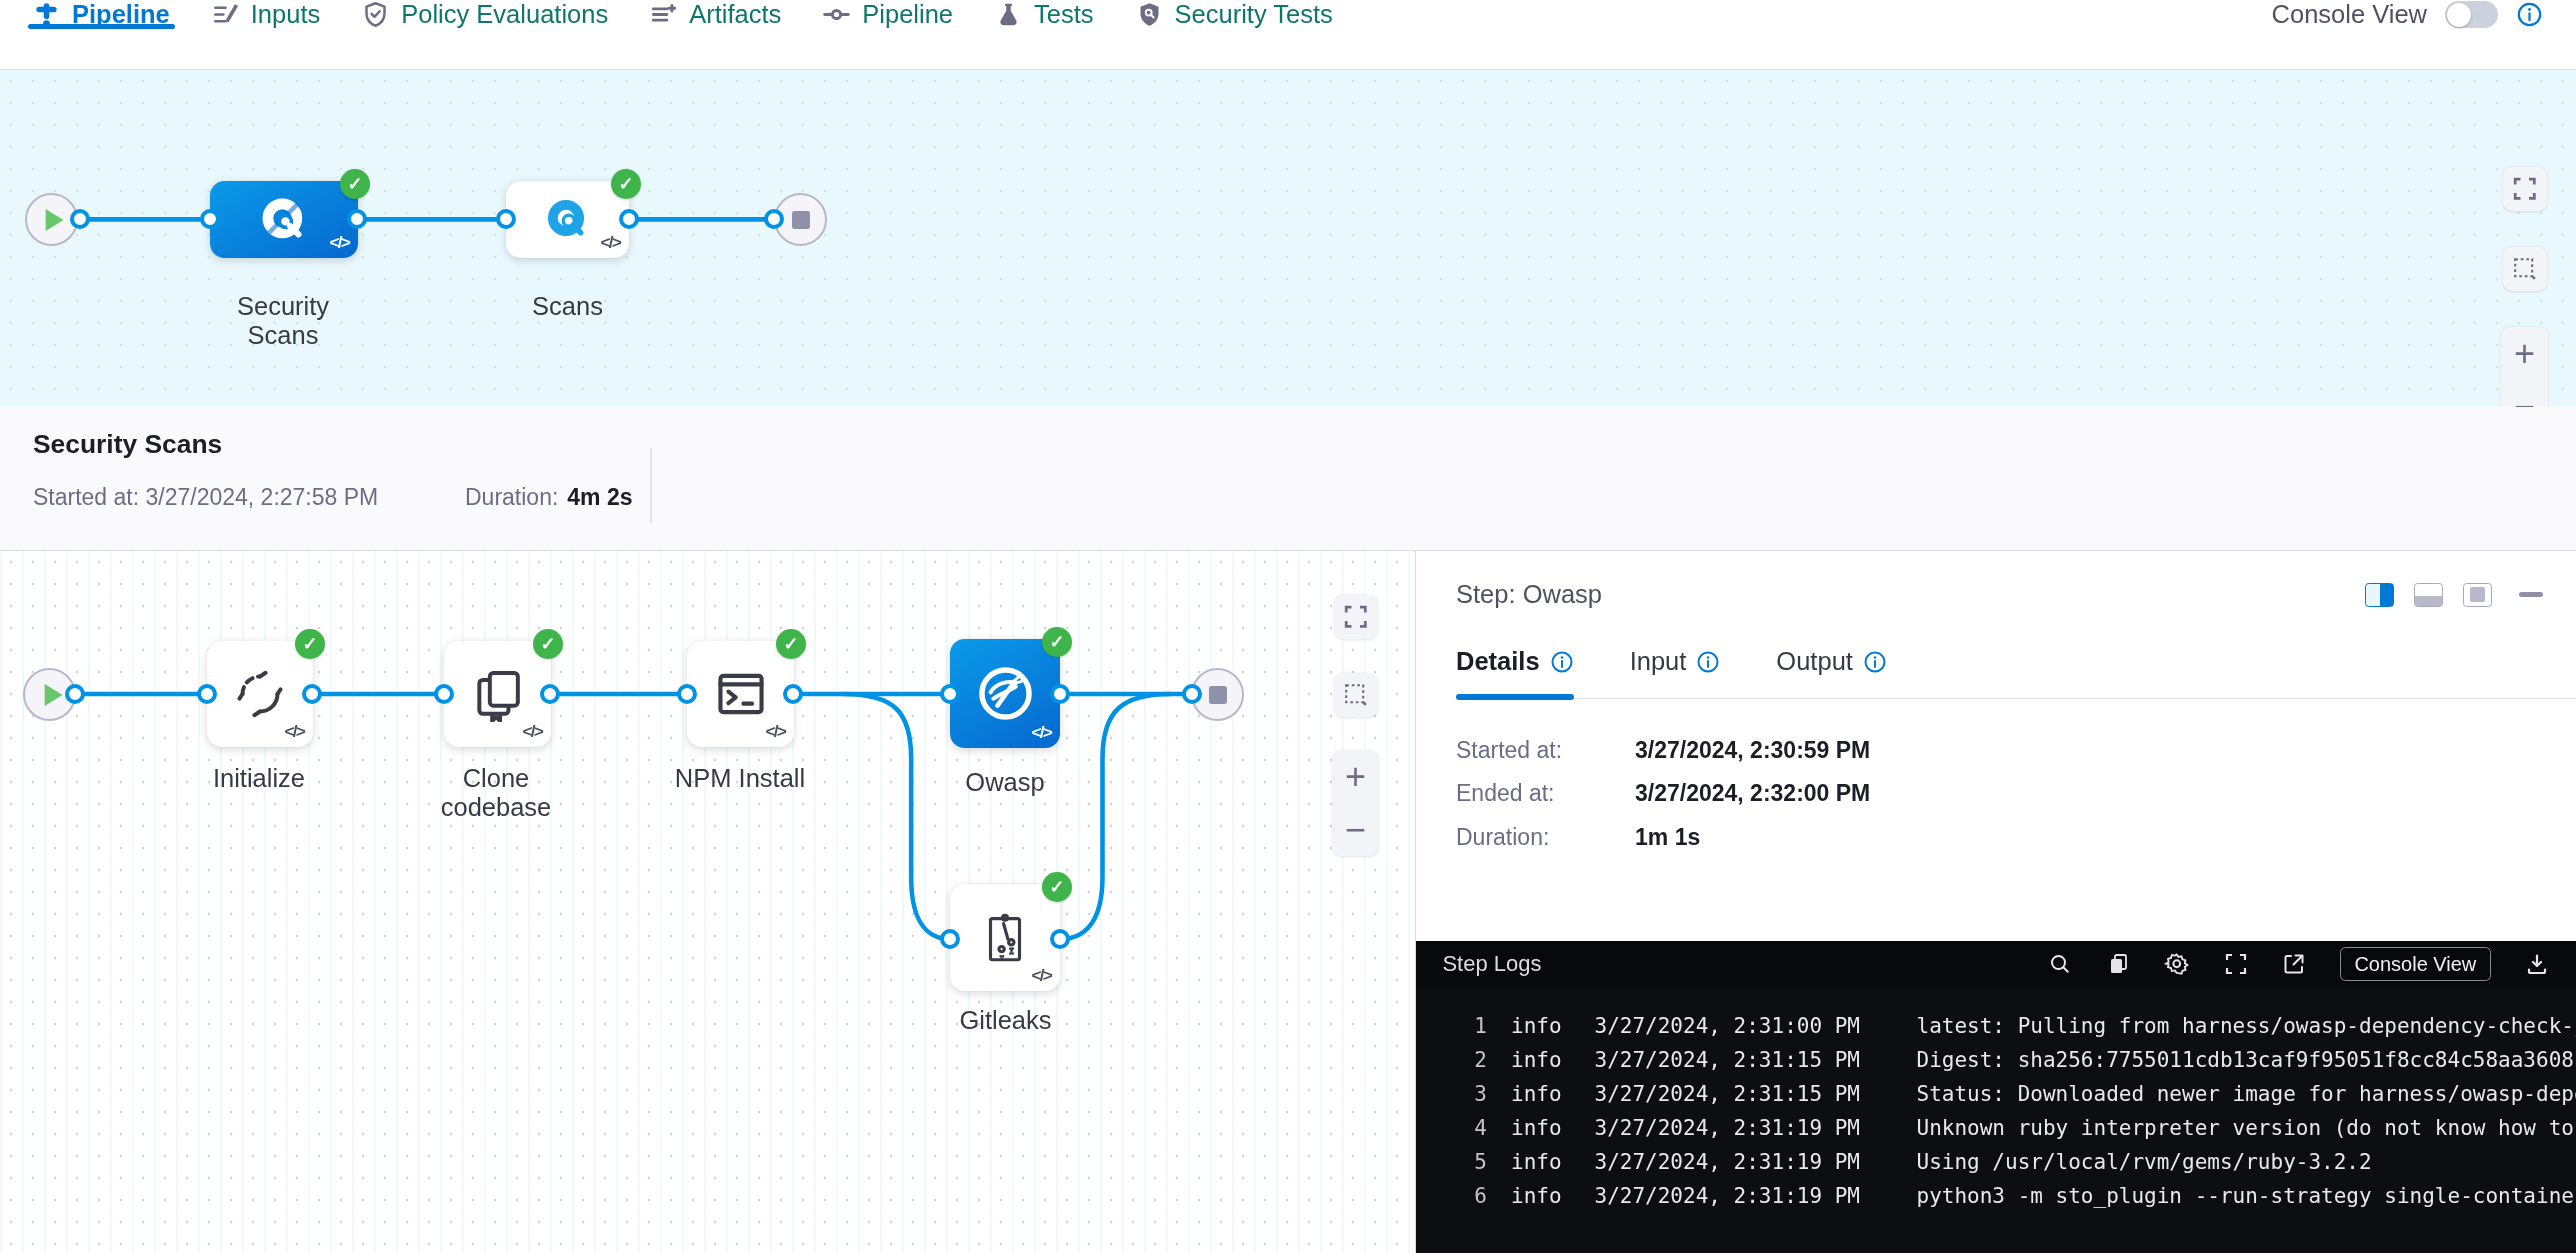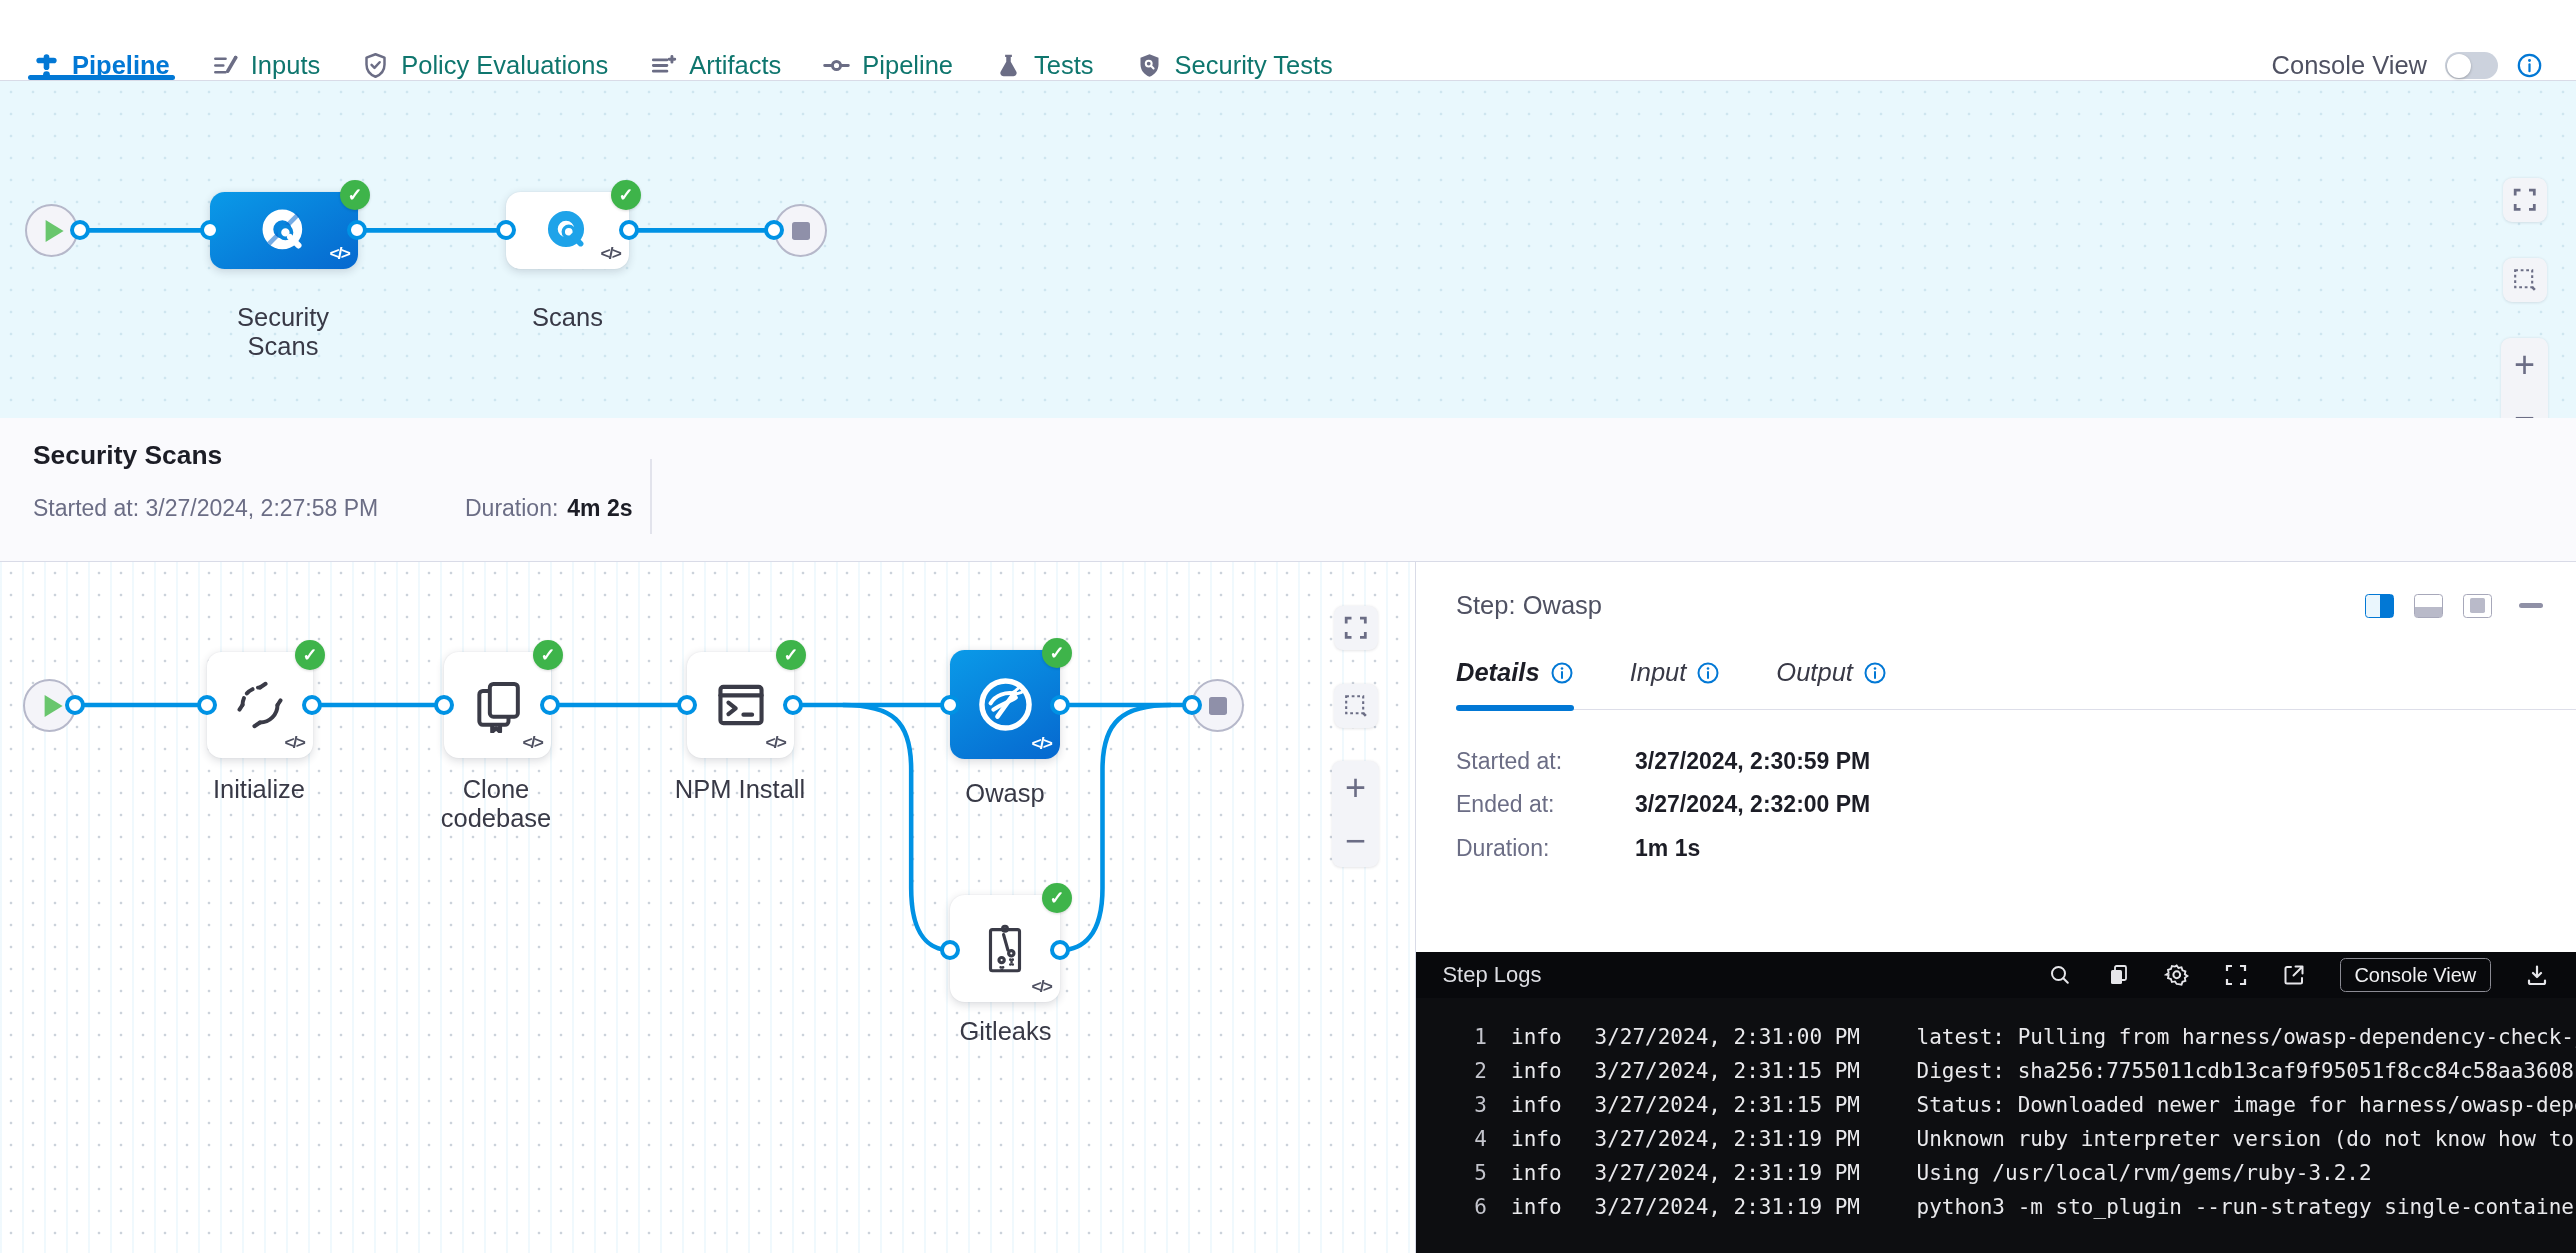--- a/index.html
+++ b/index.html
@@ -1,21 +1,21 @@
 <!DOCTYPE html>
 <html style="font-size:14.6px"><head>
 <meta charset="utf-8">
 <style>
   * { margin:0; padding:0; box-sizing:border-box; }
   html,body { width:2576px; height:1253px; overflow:hidden; background:#fff;
     font-family:"Liberation Sans", sans-serif; }
 
   
-  .navbar { height:81px; background:#fff; border-bottom:1.8px solid #d9dbe7;
-    display:flex; align-items:flex-end; padding-left:33px; padding-right:33px; }
+  .navbar { height:70px; background:#fff; border-bottom:1.8px solid #d9dbe7;
+    display:flex; align-items:flex-start; padding-left:33px; padding-right:33px; }
   .nav-tab { display:flex; align-items:center; gap:12px; margin-right:42px;
     position:relative; font-size:25.5px; font-weight:500; color:#0f766e; cursor:pointer; }
   .nav-tab .nicon { display:flex; }
   .nav-tab.active { color:#0278d5; font-weight:700; }
   .nav-tab.active::after { content:""; position:absolute; left:-5.5px; right:-5.5px; bottom:0;
     height:5.5px; background:#0278d5; border-radius:3.6px; }
   .nav-right { margin-left:auto; display:flex; align-items:center; gap:18px; }
   .console-label { font-size:25.5px; color:#4f5162; }
   .toggle { width:53px; height:27px; border-radius:14.6px; background:#ccd2dd; position:relative; }
   .toggle .knob { position:absolute; left:1.8px; top:1.8px; width:24px; height:24px;
@@ -76,21 +76,21 @@
   .panel-title { font-size:25.5px; color:#4f5162; }
   .layout-icons { margin-left:auto; display:flex; align-items:center; gap:20px; }
   .lyi { width:29px; height:24px; border:1.8px solid #a7a8ba; border-radius:3.6px; position:relative; background:#fff; cursor:pointer; }
   .lyi.active { border-color:#0278d5; background:#eaf6fd; }
   .lyi.active .fillr { position:absolute; right:0; top:0; bottom:0; width:46%; background:#0278d5; }
   .lyi .fillb { position:absolute; left:0; right:0; bottom:0; height:42%; background:#b9bac9; }
   .lyi .fillc { position:absolute; left:22%; right:22%; top:15%; bottom:15%; background:#b9bac9; border-radius:1.8px; }
   .min-dash { width:24px; height:4.6px; background:#8f90a6; border-radius:2.7px; margin-left:7.3px; cursor:pointer; }
 
   .tabs-row { margin-top:38px; display:flex; gap:56px; border-bottom:1.8px solid #dddee9;
-    margin-right:0; position:relative;font-style:italic; }
+    margin-right:0; position:relative; }
   .tab { display:flex; align-items:center; gap:10px; padding-bottom:22px; position:relative;
     font-size:25.5px; color:#383946; cursor:pointer; }
   .tab.active { font-weight:700; color:#1c1d26; }
   .tab.active::after { content:""; position:absolute; left:0; right:0; bottom:-1.8px; height:5.5px;
     background:#0278d5; border-radius:3.6px; }
 
   .details-rows { margin-top:38px; }
   .drow { display:flex; margin-bottom:16.4px; align-items:baseline; }
   .drow .dlabel { width:179px; font-size:23px; color:#6b6d85; }
   .drow .dvalue { font-size:23px; font-weight:700; color:#1c1d26; }

